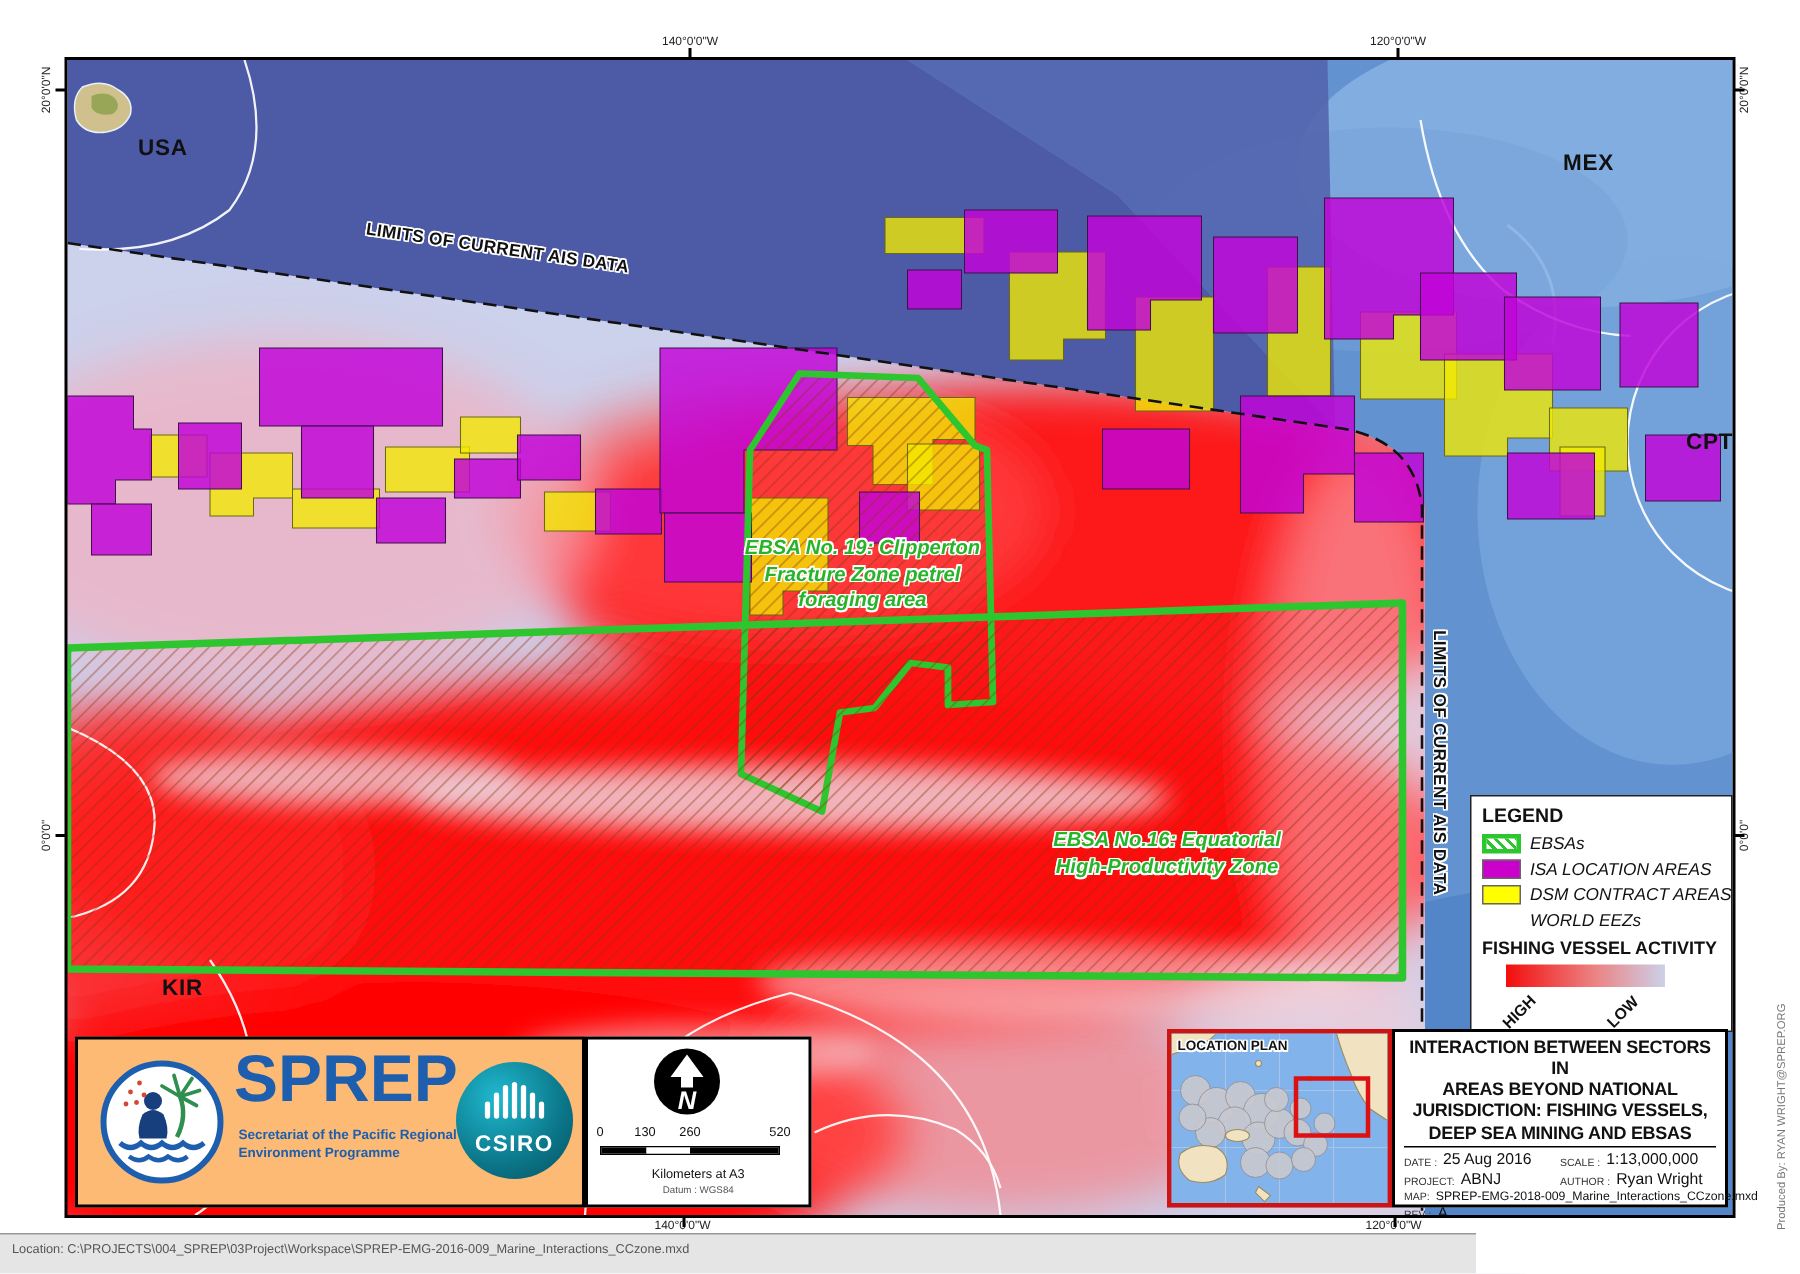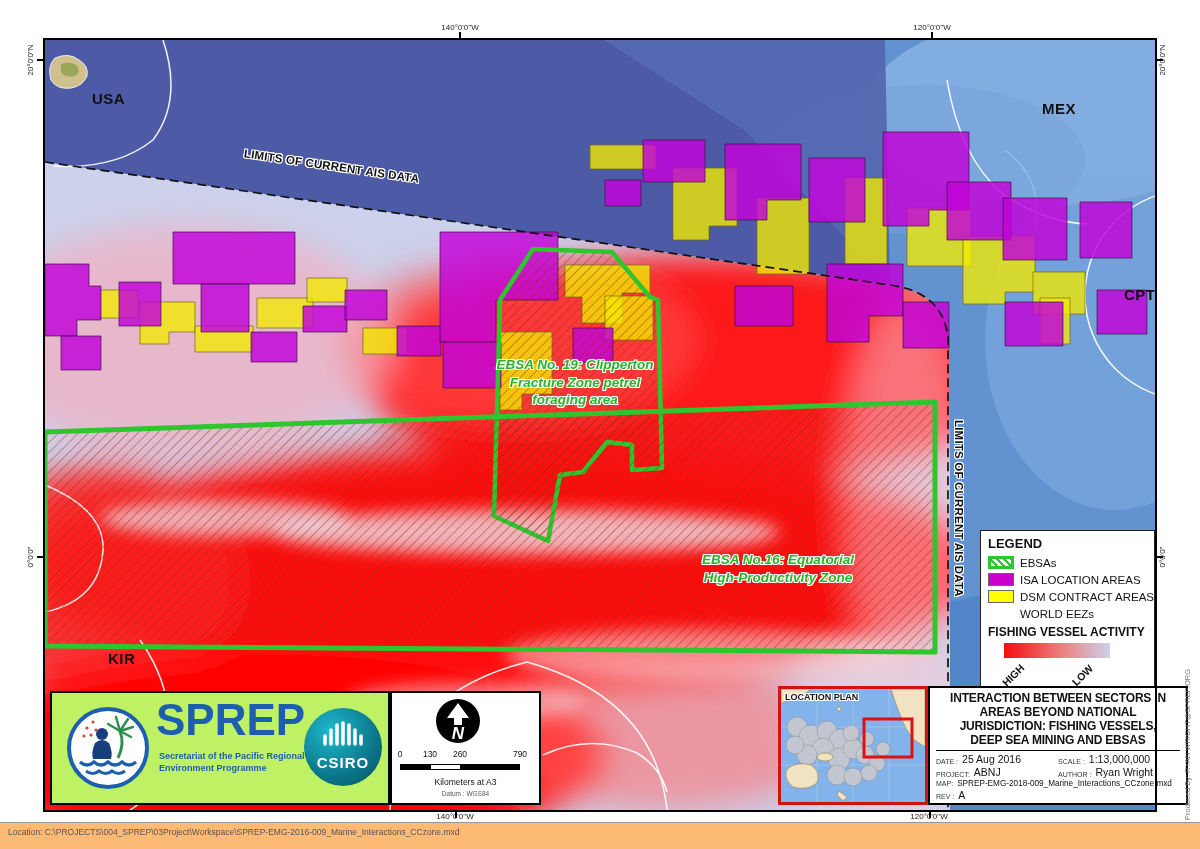--- a/index.html
+++ b/index.html
@@ -20,61 +20,61 @@
   .halo { text-shadow:-1px -1px 0 #fff,1px -1px 0 #fff,-1px 1px 0 #fff,1px 1px 0 #fff,0 -1px 0 #fff,0 1px 0 #fff,-1px 0 0 #fff,1px 0 0 #fff; }
   .country { position:absolute; font-size:15px; font-weight:bold; color:#111; z-index:2; letter-spacing:.5px; }
   .ais-top { position:absolute; left:243px; top:163px; width:218px; font-size:11.5px; font-weight:bold; color:#111; transform:rotate(8.3deg); z-index:2; letter-spacing:.2px; }
   .ais-right { position:absolute; left:953px; top:420px; height:210px; font-size:11.5px; font-weight:bold; color:#111; writing-mode:vertical-rl; z-index:2; letter-spacing:.2px; }
   .ebsa-label { position:absolute; text-align:center; font-size:13.5px; font-style:italic; font-weight:bold; color:#28b428; z-index:2; line-height:1.3; }
   .ebsa-label span { display:block; }
 
   
   .legend { position:absolute; left:980px; top:530px; width:175px; height:158px; background:#fff; border:1.5px solid #222; z-index:3; padding:5px 7px 0 7px; }
   .legend-title { font-size:13px; font-weight:bold; color:#111; margin-bottom:3px; }
-  .leg-row { display:flex; align-items:center; height:17px; }
+  .leg-row { display:flex; align-items:center; height:17px;font-style:italic; }
   .swatch { width:26px; height:13px; margin-right:6px; flex:0 0 26px; border:1px solid #666; }
   .sw-ebsa { border:3px solid #2ec62e; background:repeating-linear-gradient(45deg,#fff 0 3px,#2ec62e 3px 5px); }
   .sw-isa { background:#cb00cb; }
   .sw-dsm { background:#ffff00; }
   .sw-eez { border:1px solid #fff; background:#fff; }
   .leg-row .lab { font-size:11.5px; color:#111; white-space:nowrap; }
   .fishing-title { font-size:12px; font-weight:bold; color:#111; margin-top:3px; }
   .grad-wrap { position:relative; height:58px; }
   .gradbar { position:absolute; left:16px; top:4px; width:106px; height:15px; background:linear-gradient(to right,#f30d0d 0%,#ec8181 55%,#ccd1e9 100%); }
   .hl { position:absolute; font-size:10.5px; font-weight:bold; color:#111; transform:rotate(-45deg); }
 
   
-  .logos-panel { position:absolute; left:50px; top:691px; width:340px; height:114px; background:#bef264; border:2px solid #000; z-index:3; }
+  .logos-panel { position:absolute; left:50px; top:691px; width:340px; height:114px; background:#fdba74; border:2px solid #000; z-index:3; }
   .sprep-word { position:absolute; left:104px; top:2px; font-size:44px; font-weight:bold; color:#1d5fae; letter-spacing:0; }
   .sprep-sub { position:absolute; left:107px; font-size:9px; font-weight:bold; color:#1d5fae; }
   .csiro-circle { position:absolute; left:252px; top:15px; width:78px; height:78px; border-radius:50%; background:radial-gradient(circle at 35% 30%,#1fb9cf,#0b7487 62%,#05525f); }
   .csiro-word { position:absolute; left:0; top:46px; width:78px; text-align:center; font-size:15px; font-weight:bold; color:#fff; letter-spacing:1px; }
 
   .scale-panel { position:absolute; left:390px; top:691px; width:151px; height:114px; background:#fff; border:2px solid #000; z-index:3; }
   .sc-num { position:absolute; top:56px; font-size:8.5px; color:#111; transform:translateX(-50%); }
   .scalebar { position:absolute; left:8px; top:71px; width:120px; height:6px; border:1px solid #000; display:flex; }
   .scalebar .b1{ width:30px; background:#000; } .scalebar .b2{ width:30px; background:#fff; } .scalebar .b3{ width:60px; background:#000; }
   .sc-unit { position:absolute; top:84px; left:0; width:100%; text-align:center; font-size:8.5px; color:#111; }
   .sc-datum { position:absolute; top:97px; left:0; width:100%; text-align:center; font-size:6.5px; color:#555; }
 
   .locplan { position:absolute; left:778px; top:686px; width:150px; height:119px; border:3px solid #cf1212; z-index:3; background:#82b3ea; }
   .locplan-title { position:absolute; left:4px; top:3px; font-size:9px; font-weight:bold; color:#111; z-index:2; }
 
-  .titleblock { position:absolute; left:928px; top:686px; width:260px; height:119px; background:#fff; border:2px solid #000; z-index:3; padding:3px 6px; }
+  .titleblock { position:absolute; left:928px; top:686px; width:224px; height:119px; background:#fff; border:2px solid #000; z-index:3; padding:3px 6px; }
   .tb-title { text-align:center; font-size:12px; font-weight:bold; color:#111; line-height:1.18; border-bottom:1.5px solid #000; padding-bottom:2px; margin-bottom:2px; letter-spacing:-.2px; }
   .tb-title span { display:block; }
   .tb-row { display:flex; align-items:baseline; margin-top:1px; }
   .tb-cell { display:flex; align-items:flex-end; flex:1; }
   .tb-lab { font-size:7px; color:#333; margin-right:4px; white-space:nowrap; }
   .tb-val { font-size:10.5px; color:#111; white-space:nowrap; }
   .tb-val-small { font-size:8.2px; }
 
   .produced-by { position:absolute; left:1183px; top:575px; height:245px; writing-mode:vertical-rl; transform:rotate(180deg); font-size:7.5px; color:#777; z-index:7; white-space:nowrap; }
 
-  .status-bar { position:absolute; left:0; top:822px; width:1200px; height:27px; background:#fdba74; border-top:1px solid #999; z-index:8; }
+  .status-bar { position:absolute; left:0; top:822px; width:984px; height:27px; background:#e5e5e5; border-top:1px solid #999; z-index:8; }
   .status-text { position:absolute; left:8px; top:4px; font-size:8.5px; color:#555; }
 </style>
 </head>
 <body>
 
 <div class="sheet">
 
   <svg class="map-svg" viewBox="0 0 1110 770">
     <defs>
       <clipPath id="heatClip">
@@ -296,21 +296,21 @@
 
   <div class="scale-panel">
     <svg style="position:absolute; left:43px; top:5px;" width="46" height="46" viewBox="0 0 46 46">
       <circle cx="23" cy="23" r="22" fill="#000"></circle>
       <path d="M23,5 L34,20 L27,20 L27,27 L19,27 L19,20 L12,20 Z" fill="#fff"></path>
       <text x="23" y="41" text-anchor="middle" font-size="17" font-weight="bold" font-style="italic" fill="#fff" font-family="Liberation Sans, sans-serif">N</text>
     </svg>
     <span class="sc-num" style="left:8px;">0</span>
     <span class="sc-num" style="left:38px;">130</span>
     <span class="sc-num" style="left:68px;">260</span>
-    <span class="sc-num" style="left:128px;">790</span>
+    <span class="sc-num" style="left:128px;">520</span>
     <div class="scalebar">
         <div class="b1"></div>
         <div class="b2"></div>
         <div class="b3"></div>
       </div>
     <div class="sc-unit">Kilometers at A3</div>
     <div class="sc-datum">Datum : WGS84</div>
   </div>
 
   <div class="locplan">

